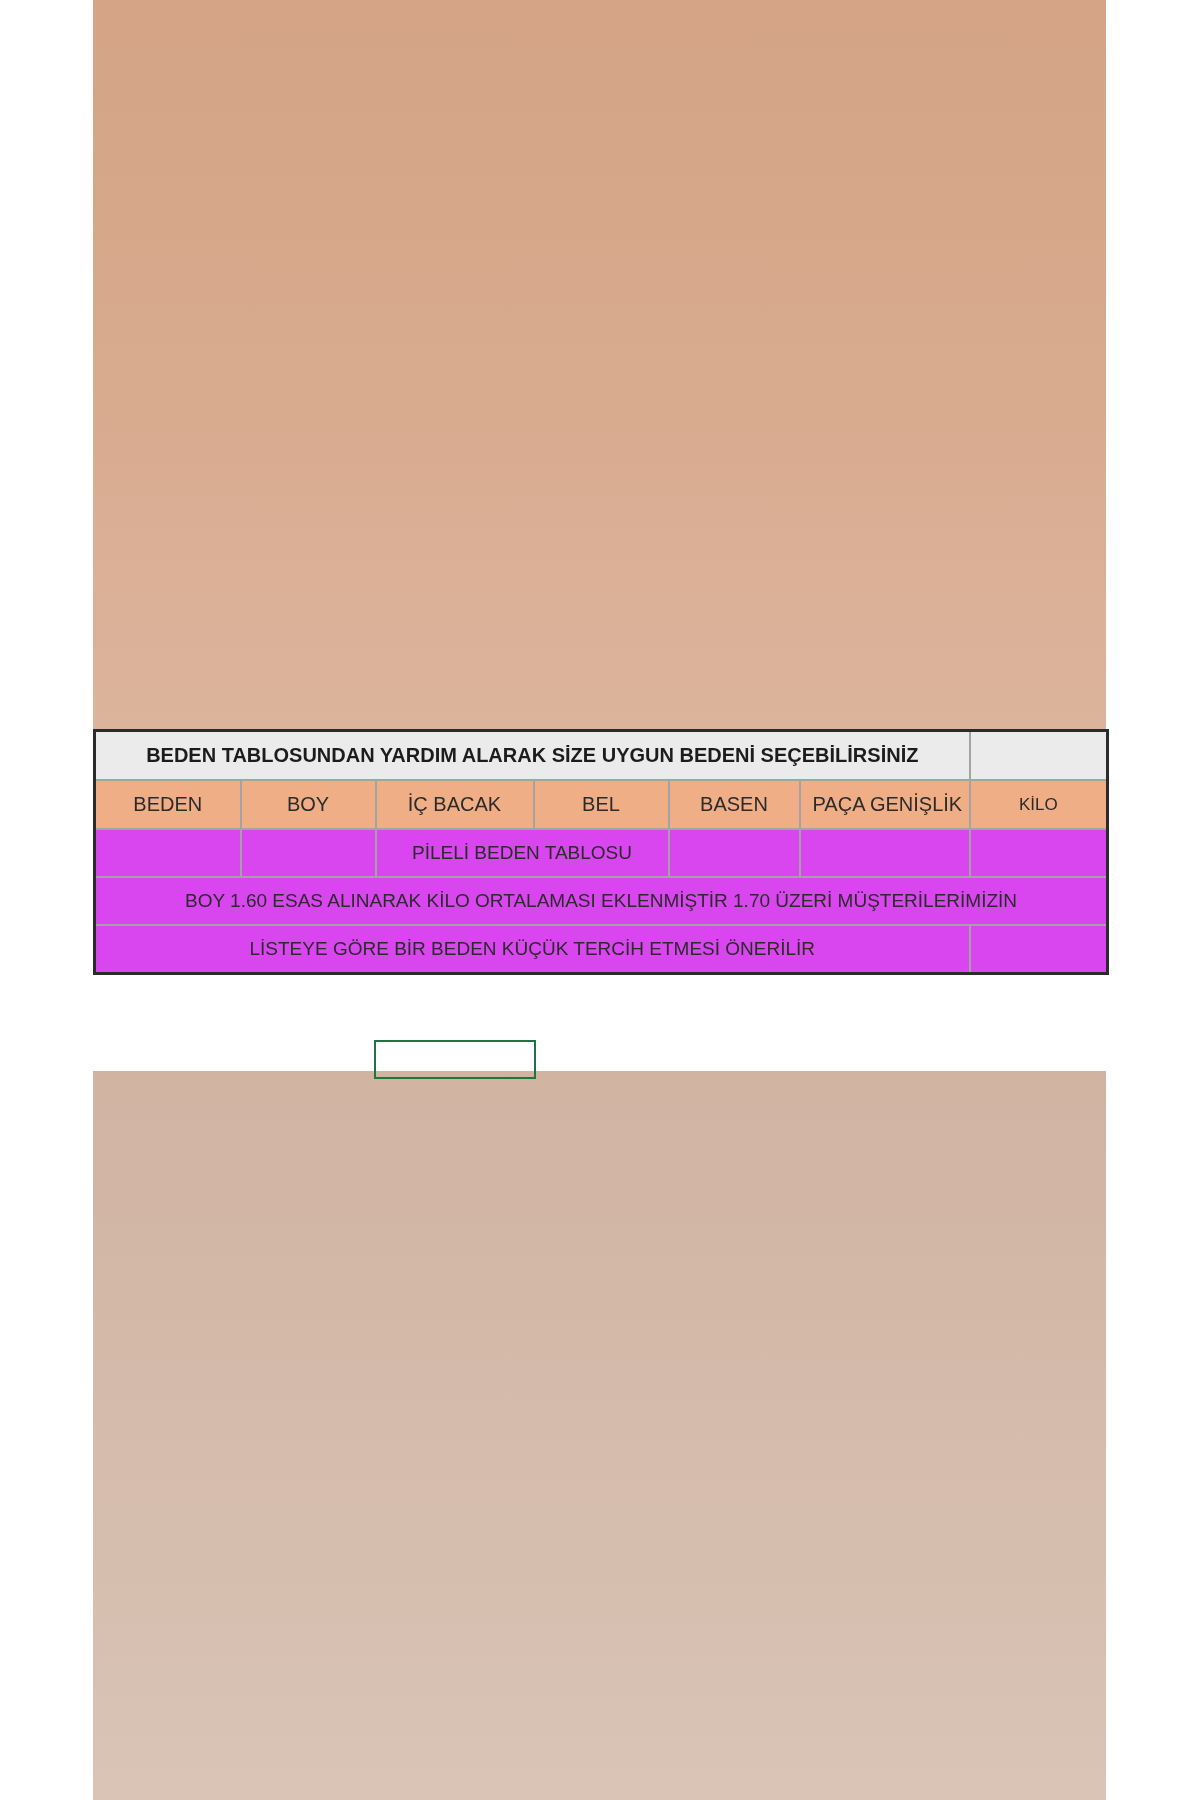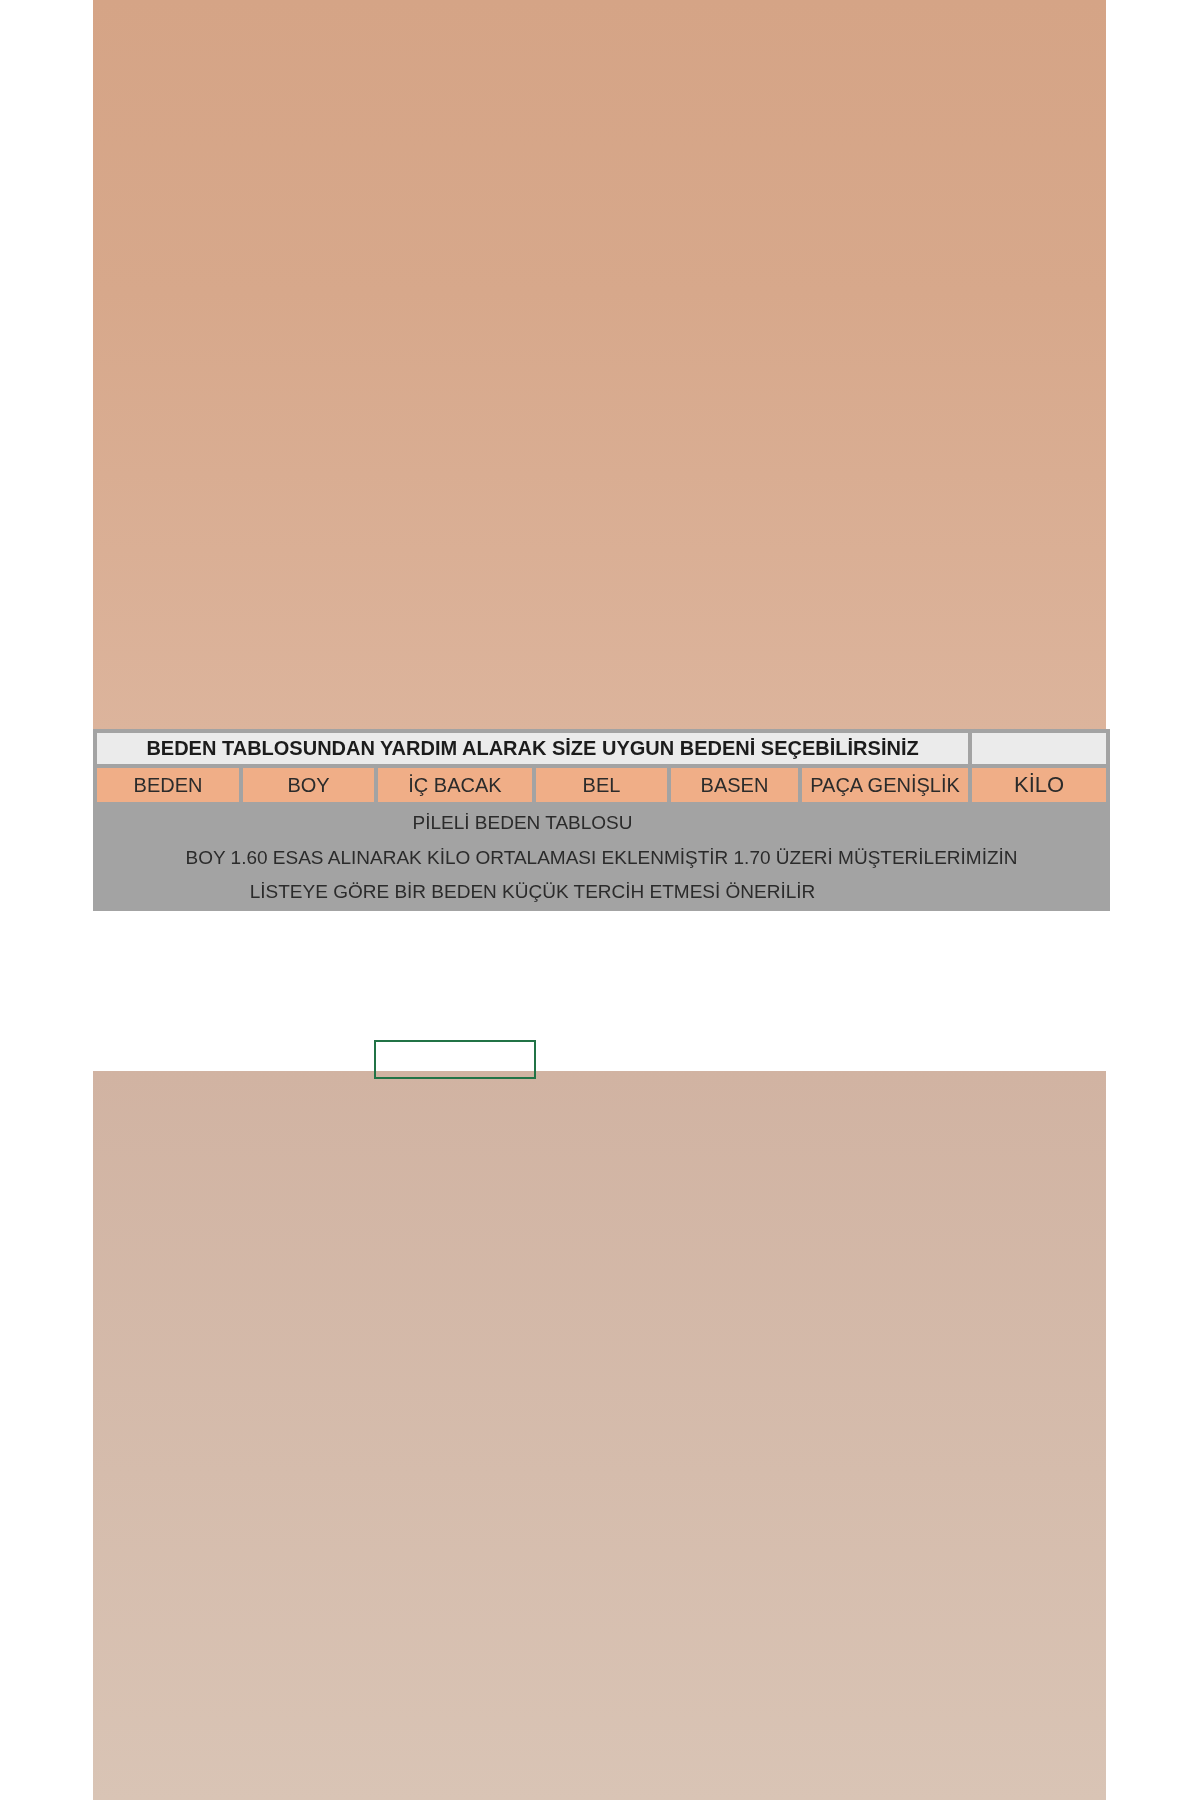--- a/index.html
+++ b/index.html
@@ -34,22 +34,22 @@
     left: 93px; top: 729px;
     width: 1013px;
   }
   table.size-chart {
     border-collapse: collapse;
     table-layout: fixed;
     width: 1013px;
     border: 3px solid #2b2b2b;
   }
   table.size-chart td, table.size-chart th {
-    border: 4px solid #a3a3a3;
-    padding: 4px;
+    border: 2px solid #a3a3a3;
+    padding: 12px;
     margin: 0;
     text-align: center;
     vertical-align: middle;
     white-space: nowrap;
     overflow: hidden;
     color: #2b2b2b;
     font-size: 20px;
     font-weight: normal;
   }
   tr.r-title   { height: 31px; }
@@ -63,33 +63,33 @@
   tr.r-title td {
     background: #ebebeb;
     font-weight: bold;
     font-size: 20px;
     color: #1c1c1c;
   }
   tr.r-header th {
     background: #f0ae87;
     font-size: 20px;
   }
-  tr.r-header th.c-kilo { font-size: 22px; }
+  tr.r-header th.c-kilo { font-size: 17px; }
   tr.r-data td {
     background: #fce2d2;
     font-size: 20px;
   }
   tr.r-unit td {
     background: #dbdbde;
     font-weight: bold;
     font-size: 20px;
     color: #1c1c1c;
   }
   tr.r-type td, tr.r-foot1 td, tr.r-foot2 td {
-    background: #a3a3a3;
+    background: #d946ef;
     font-size: 19px;
   }
   
   .selection-box {
     position: absolute;
     left: 281px;
     top: 311px;
     width: 158px;
     height: 35px;
     border: 2px solid #217346;

